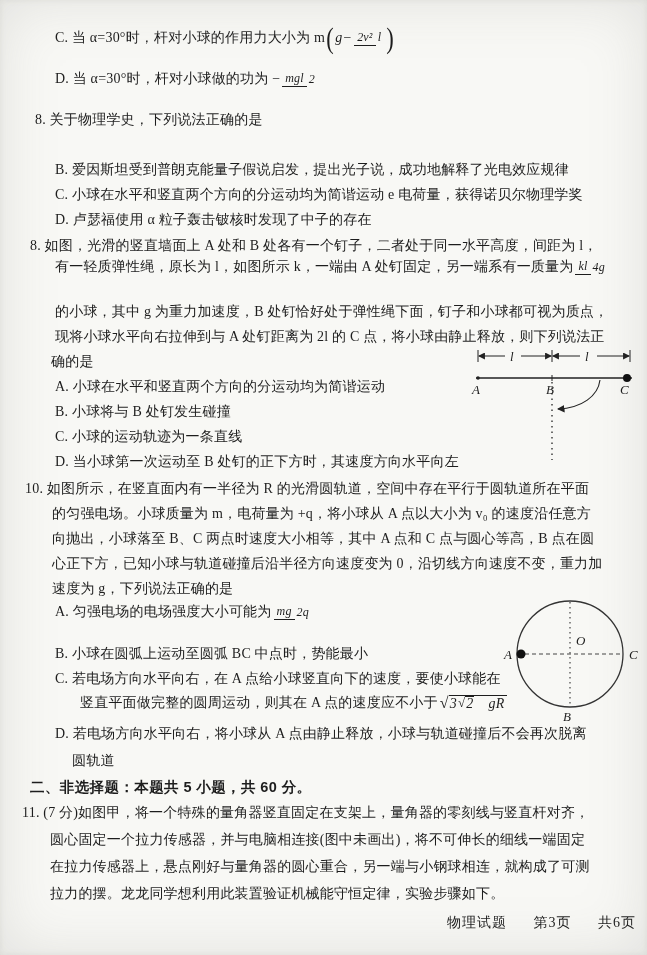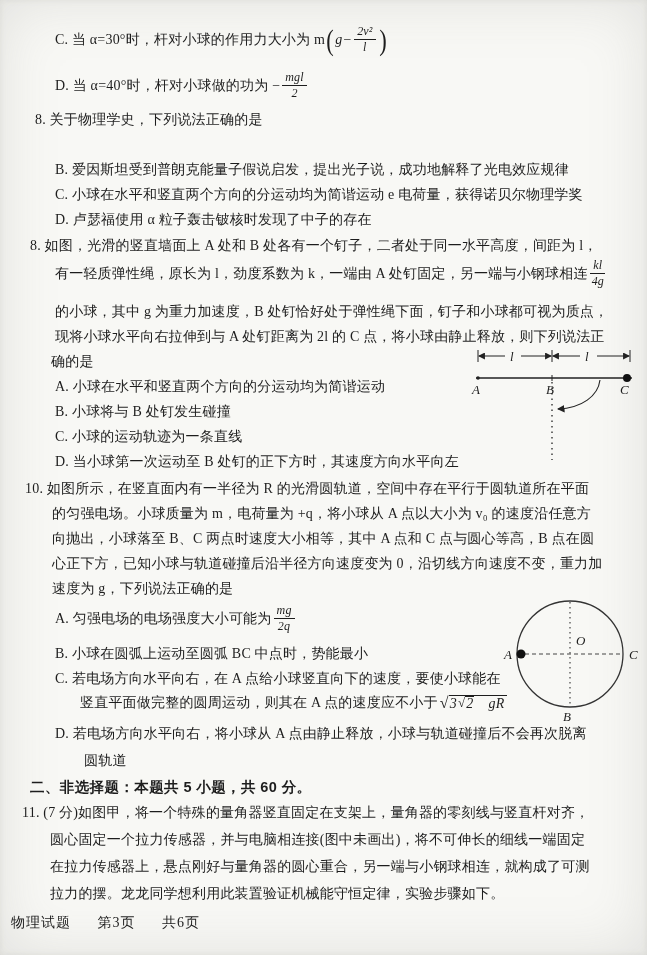--- a/index.html
+++ b/index.html
@@ -9,37 +9,37 @@
     margin:0 auto;
     background:#f8f8f5;
     box-shadow:inset 0 0 60px rgba(120,120,115,.18), inset 0 0 6px rgba(120,120,115,.12);
     font-family:"Liberation Serif","DejaVu Serif",serif;
     color:#1d1d1d;
     font-size:14px;
     overflow:hidden;
   }
   .ln{position:absolute;white-space:nowrap;line-height:18px;letter-spacing:.2px;}
   .vc{display:flex;align-items:center;}
-  .frac{display:inline-flex;flex-direction:column;align-items:center;
+  .frac{display:inline-flex;flex-direction:row;align-items:center;
         font-size:12px;line-height:1.25;font-style:italic;margin:0 2px;
         font-family:"Liberation Serif",serif;}
   .frac .num{border-bottom:1px solid #1d1d1d;padding:0 3px;}
   .frac .den{padding:0 2px;}
   .paren{font-size:30px;font-weight:400;line-height:.9;display:inline-block;
          transform:scaleX(.75);margin:0 0;}
   .sqrt{display:inline-flex;align-items:flex-start;font-style:italic;margin-left:2px;
         font-family:"Liberation Serif",serif;}
   .sqrt .sym{font-style:normal;font-size:16px;line-height:16px;}
   .sqrt .rad{border-top:1.2px solid #1d1d1d;padding:0 3px 0 1px;line-height:16px;display:inline-flex;align-items:flex-start;}
   .sqrt .isym{font-style:normal;font-size:13px;line-height:13px;margin-left:1px;}
   .sqrt .irad{border-top:1px solid #1d1d1d;padding:0 1px;line-height:13px;}
   .sqrt .tail{margin-left:14px;}
   .bold-hdr{font-weight:700;font-family:"Liberation Sans","DejaVu Sans",sans-serif;
             font-size:14.5px;letter-spacing:.4px;}
-  .footer{position:absolute;top:914px;left:0;width:100%;text-align:left;
+  .footer{position:absolute;top:914px;left:0;width:100%;text-align:right;
           font-size:14px;letter-spacing:1px;}
   .footer span{margin:0 11px;}
   .fig{position:absolute;}
   .fig svg text{font-family:"Liberation Serif",serif;font-style:italic;
                 font-size:13px;fill:#1d1d1d;}
 </style>
 </head>
 <body>
 
 <div class="page">
@@ -49,35 +49,35 @@
     <span class="paren">(</span>
     <span style="font-style:italic">g−</span>
     <span class="frac">
       <span class="num">2v²</span>
       <span class="den">l</span>
     </span>
     <span class="paren">)</span>
   </div>
 
   <div class="ln vc" style="top:70px;left:55px">
-    <span>D. 当 α=40°时，杆对小球做的功为 −</span>
+    <span>D. 当 α=30°时，杆对小球做的功为 −</span>
     <span class="frac">
       <span class="num">mgl</span>
       <span class="den">2</span>
     </span>
   </div>
 
   <div class="ln" style="top:111px;left:35px">8. 关于物理学史，下列说法正确的是</div>
   <div class="ln" style="top:161px;left:55px">B. 爱因斯坦受到普朗克能量子假说启发，提出光子说，成功地解释了光电效应规律</div>
   <div class="ln" style="top:186px;left:55px">C. 小球在水平和竖直两个方向的分运动均为简谐运动 e 电荷量，获得诺贝尔物理学奖</div>
   <div class="ln" style="top:211px;left:55px">D. 卢瑟福使用 α 粒子轰击铍核时发现了中子的存在</div>
 
   <div class="ln" style="top:237px;left:30px">8. 如图，光滑的竖直墙面上 A 处和 B 处各有一个钉子，二者处于同一水平高度，间距为 l，</div>
   <div class="ln vc" style="top:258px;left:55px">
-    <span>有一轻质弹性绳，原长为 l，劲度系数为 k，一端由 A 处钉固定，另一端与小钢球相连</span>
+    <span>有一轻质弹性绳，原长为 l，如图所示 k，一端由 A 处钉固定，另一端系有一质量为</span>
     <span class="frac">
       <span class="num">kl</span>
       <span class="den">4g</span>
     </span>
   </div>
   <div class="ln" style="top:303px;left:55px">的小球，其中 g 为重力加速度，B 处钉恰好处于弹性绳下面，钉子和小球都可视为质点，</div>
   <div class="ln" style="top:328px;left:55px">现将小球水平向右拉伸到与 A 处钉距离为 2l 的 C 点，将小球由静止释放，则下列说法正</div>
   <div class="ln" style="top:353px;left:51px">确的是</div>
   <div class="ln" style="top:378px;left:55px">A. 小球在水平和竖直两个方向的分运动均为简谐运动</div>
   <div class="ln" style="top:403px;left:55px">B. 小球将与 B 处钉发生碰撞</div>
@@ -140,21 +140,21 @@
       <span class="sym">√</span>
       <span class="rad">
         <span>3</span>
         <span class="isym">√</span>
         <span class="irad">2</span>
         <span class="tail">gR</span>
       </span>
     </span>
   </div>
   <div class="ln" style="top:725px;left:55px">D. 若电场方向水平向右，将小球从 A 点由静止释放，小球与轨道碰撞后不会再次脱离</div>
-  <div class="ln" style="top:752px;left:84px">圆轨道</div>
+  <div class="ln" style="top:752px;left:72px">圆轨道</div>
 
   <div class="fig" style="top:592px;left:502px">
     <svg width="140" height="132" viewBox="0 0 140 132">
       <circle cx="68" cy="62" r="53" fill="none" stroke="#333" stroke-width="1.3"></circle>
       <line x1="16" y1="62" x2="121" y2="62" stroke="#444" stroke-width="1" stroke-dasharray="4 3"></line>
       <line x1="68" y1="10" x2="68" y2="115" stroke="#444" stroke-width="1.2" stroke-dasharray="1.5 3.5"></line>
       <circle cx="19" cy="62" r="4.5" fill="#111"></circle>
       <text x="2" y="67">A</text>
       <text x="74" y="53">O</text>
       <text x="127" y="67">C</text>

